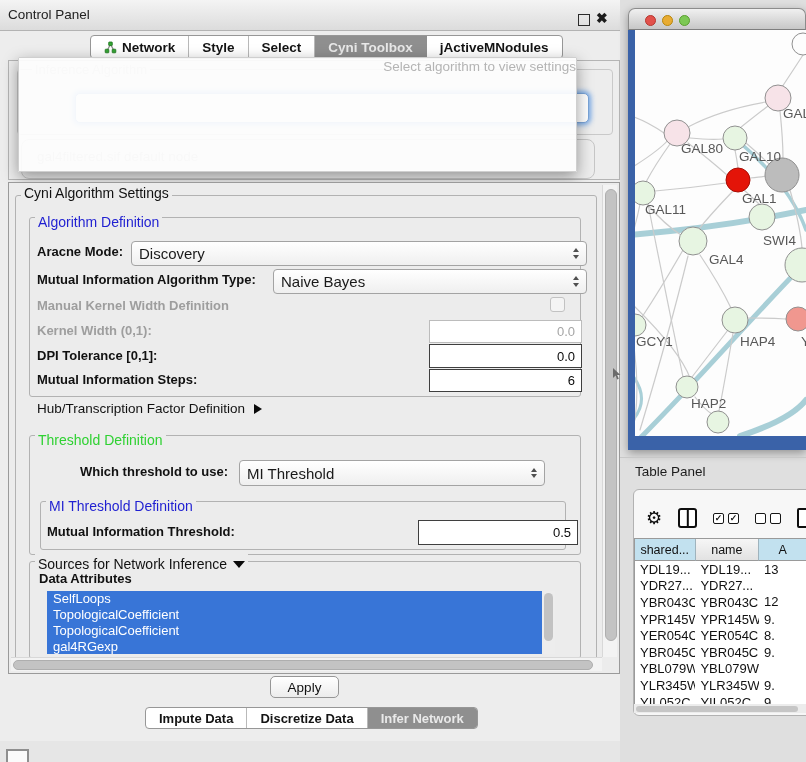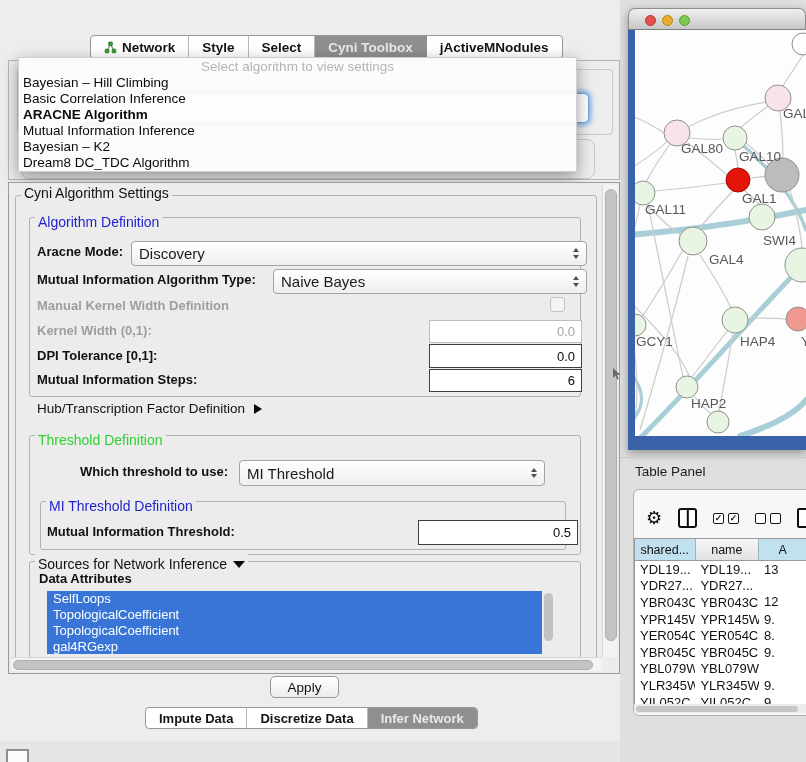--- a/index.html
+++ b/index.html
@@ -23,21 +23,21 @@
   
   #ghost-panel{left:8px;top:60px;width:610px;height:118px;border:1px solid #b5b5b5;background:#ededed}
   #ghost-group{left:8px;top:8px;width:594px;height:64px;border:1px solid #c9c9c9;border-radius:4px}
   #ghost-group-title{left:14px;top:-8px;background:#ededed;padding:0 3px;font-size:13px;color:#bdbdbd}
   #ghost-combo{left:66px;top:32px;width:512px;height:28px;background:#fff;border:1.5px solid #7aa4d8;border-radius:5px;box-shadow:0 0 5px 2px rgba(96,156,230,.85)}
   #ghost-node-box{left:12px;top:78px;width:572px;height:38px;border:1px solid #c6c6c6;border-radius:8px}
   #ghost-node-label{left:28px;top:88px;font-size:13.5px;color:#b9b9b9}
   
   #algo-popup{left:18px;top:57px;width:557px;height:113px;background:rgba(253,253,253,0.93);
       border:1px solid #cfcfcf;box-shadow:0 5px 16px rgba(0,0,0,.38);border-radius:1px}
-  #popup-placeholder{height:17px;line-height:17px;text-align:center;color:#b4b4b4;font-size:13.5px}
+  #popup-placeholder{height:17px;line-height:17px;text-align:right;color:#b4b4b4;font-size:13.5px}
   .pitem{height:16px;line-height:16px;font-size:13.5px;padding-left:4px;white-space:nowrap;color:#0a0a0a}
   .pitem.bold{font-weight:bold}
   
   #settings{left:8px;top:182px;width:610px;height:490px;border:1px solid #9a9a9a;background:#ececec;overflow:hidden}
   .group{position:absolute;border:1px solid #b2b2b2;border-radius:3px}
   .gtitle{position:absolute;background:#ececec;padding:4px 3px;font-size:14px;white-space:nowrap}
   .gtitle.blue{color:#1f1fd1}
   .gtitle.green{color:#2fd132}
   .lbl{position:absolute;font-size:13px;font-weight:bold;white-space:nowrap;line-height:16px}
   .lbl.gray{color:#9e9e9e}
@@ -92,20 +92,25 @@
   #tp-hscroll{left:634px;top:704px;width:172px;height:9px;background:#ececec}
   #tp-hthumb{left:636px;top:705.5px;width:162px;height:6.5px;background:#c6c6c6;border-radius:4px}
   
   #below-strip{left:0;top:741px;width:620px;height:21px;background:#e6e6e6}
   #mini-square{left:6px;top:749px;width:19px;height:13px;border:2px solid #8f8f8f;background:#fbfbfb}
 </style>
 </head>
 <body>
 
 <div class="abs" id="cpanel">
+  <div class="abs" id="cp-titlebar">
+    <span class="abs" id="cp-title">Control Panel</span>
+    <span class="abs float-ic"></span>
+    <span class="abs close-ic">✖</span>
+  </div>
 
   <div class="abs seg-tabs" id="top-tabs">
       <div class="seg">
         <span class="net-ic">
           <svg width="13" height="13" viewBox="0 0 13 13">
             <line x1="6.5" y1="3" x2="3" y2="10" stroke="#8a8a8a" stroke-width="1.2"></line>
             <line x1="6.5" y1="3" x2="10" y2="10" stroke="#8a8a8a" stroke-width="1.2"></line>
             <rect x="4.7" y="1" width="3.6" height="3.6" rx="0.6" fill="#35a535" stroke="#1d741d" stroke-width="0.8"></rect>
             <rect x="1.2" y="8.2" width="3.6" height="3.6" rx="0.6" fill="#35a535" stroke="#1d741d" stroke-width="0.8"></rect>
             <rect x="8.2" y="8.2" width="3.6" height="3.6" rx="0.6" fill="#35a535" stroke="#1d741d" stroke-width="0.8"></rect>
@@ -131,28 +136,20 @@
     <div class="abs" id="ghost-group">
       <span class="abs" id="ghost-group-title">Inference Algorithm</span>
     </div>
     <div class="abs" id="ghost-combo"></div>
     <div class="abs" id="ghost-node-box"></div>
     <span class="abs" id="ghost-node-label">gal4filtered.sif default node</span>
   </div>
 
   <div class="abs" id="algo-popup">
     <div id="popup-placeholder">Select algorithm to view settings</div>
-    <div id="popup-items">
-        <div class="pitem">Bayesian – Hill Climbing</div>
-        <div class="pitem">Basic Correlation Inference</div>
-        <div class="pitem bold">ARACNE Algorithm</div>
-        <div class="pitem">Mutual Information Inference</div>
-        <div class="pitem">Bayesian – K2</div>
-        <div class="pitem">Dream8 DC_TDC Algorithm</div>
-      </div>
   </div>
 
   <div class="abs" id="settings">
     <div class="group" style="left:6px;top:12px;width:580px;height:470px"></div>
     <span class="gtitle" style="left:12px;top:-2px">Cyni Algorithm Settings</span>
 
     <div class="group" style="left:20px;top:34px;width:550px;height:178px"></div>
     <span class="gtitle blue" style="left:26px;top:27px">Algorithm Definition</span>
 
     <span class="lbl" style="left:28px;top:61px">Aracne Mode:</span>

